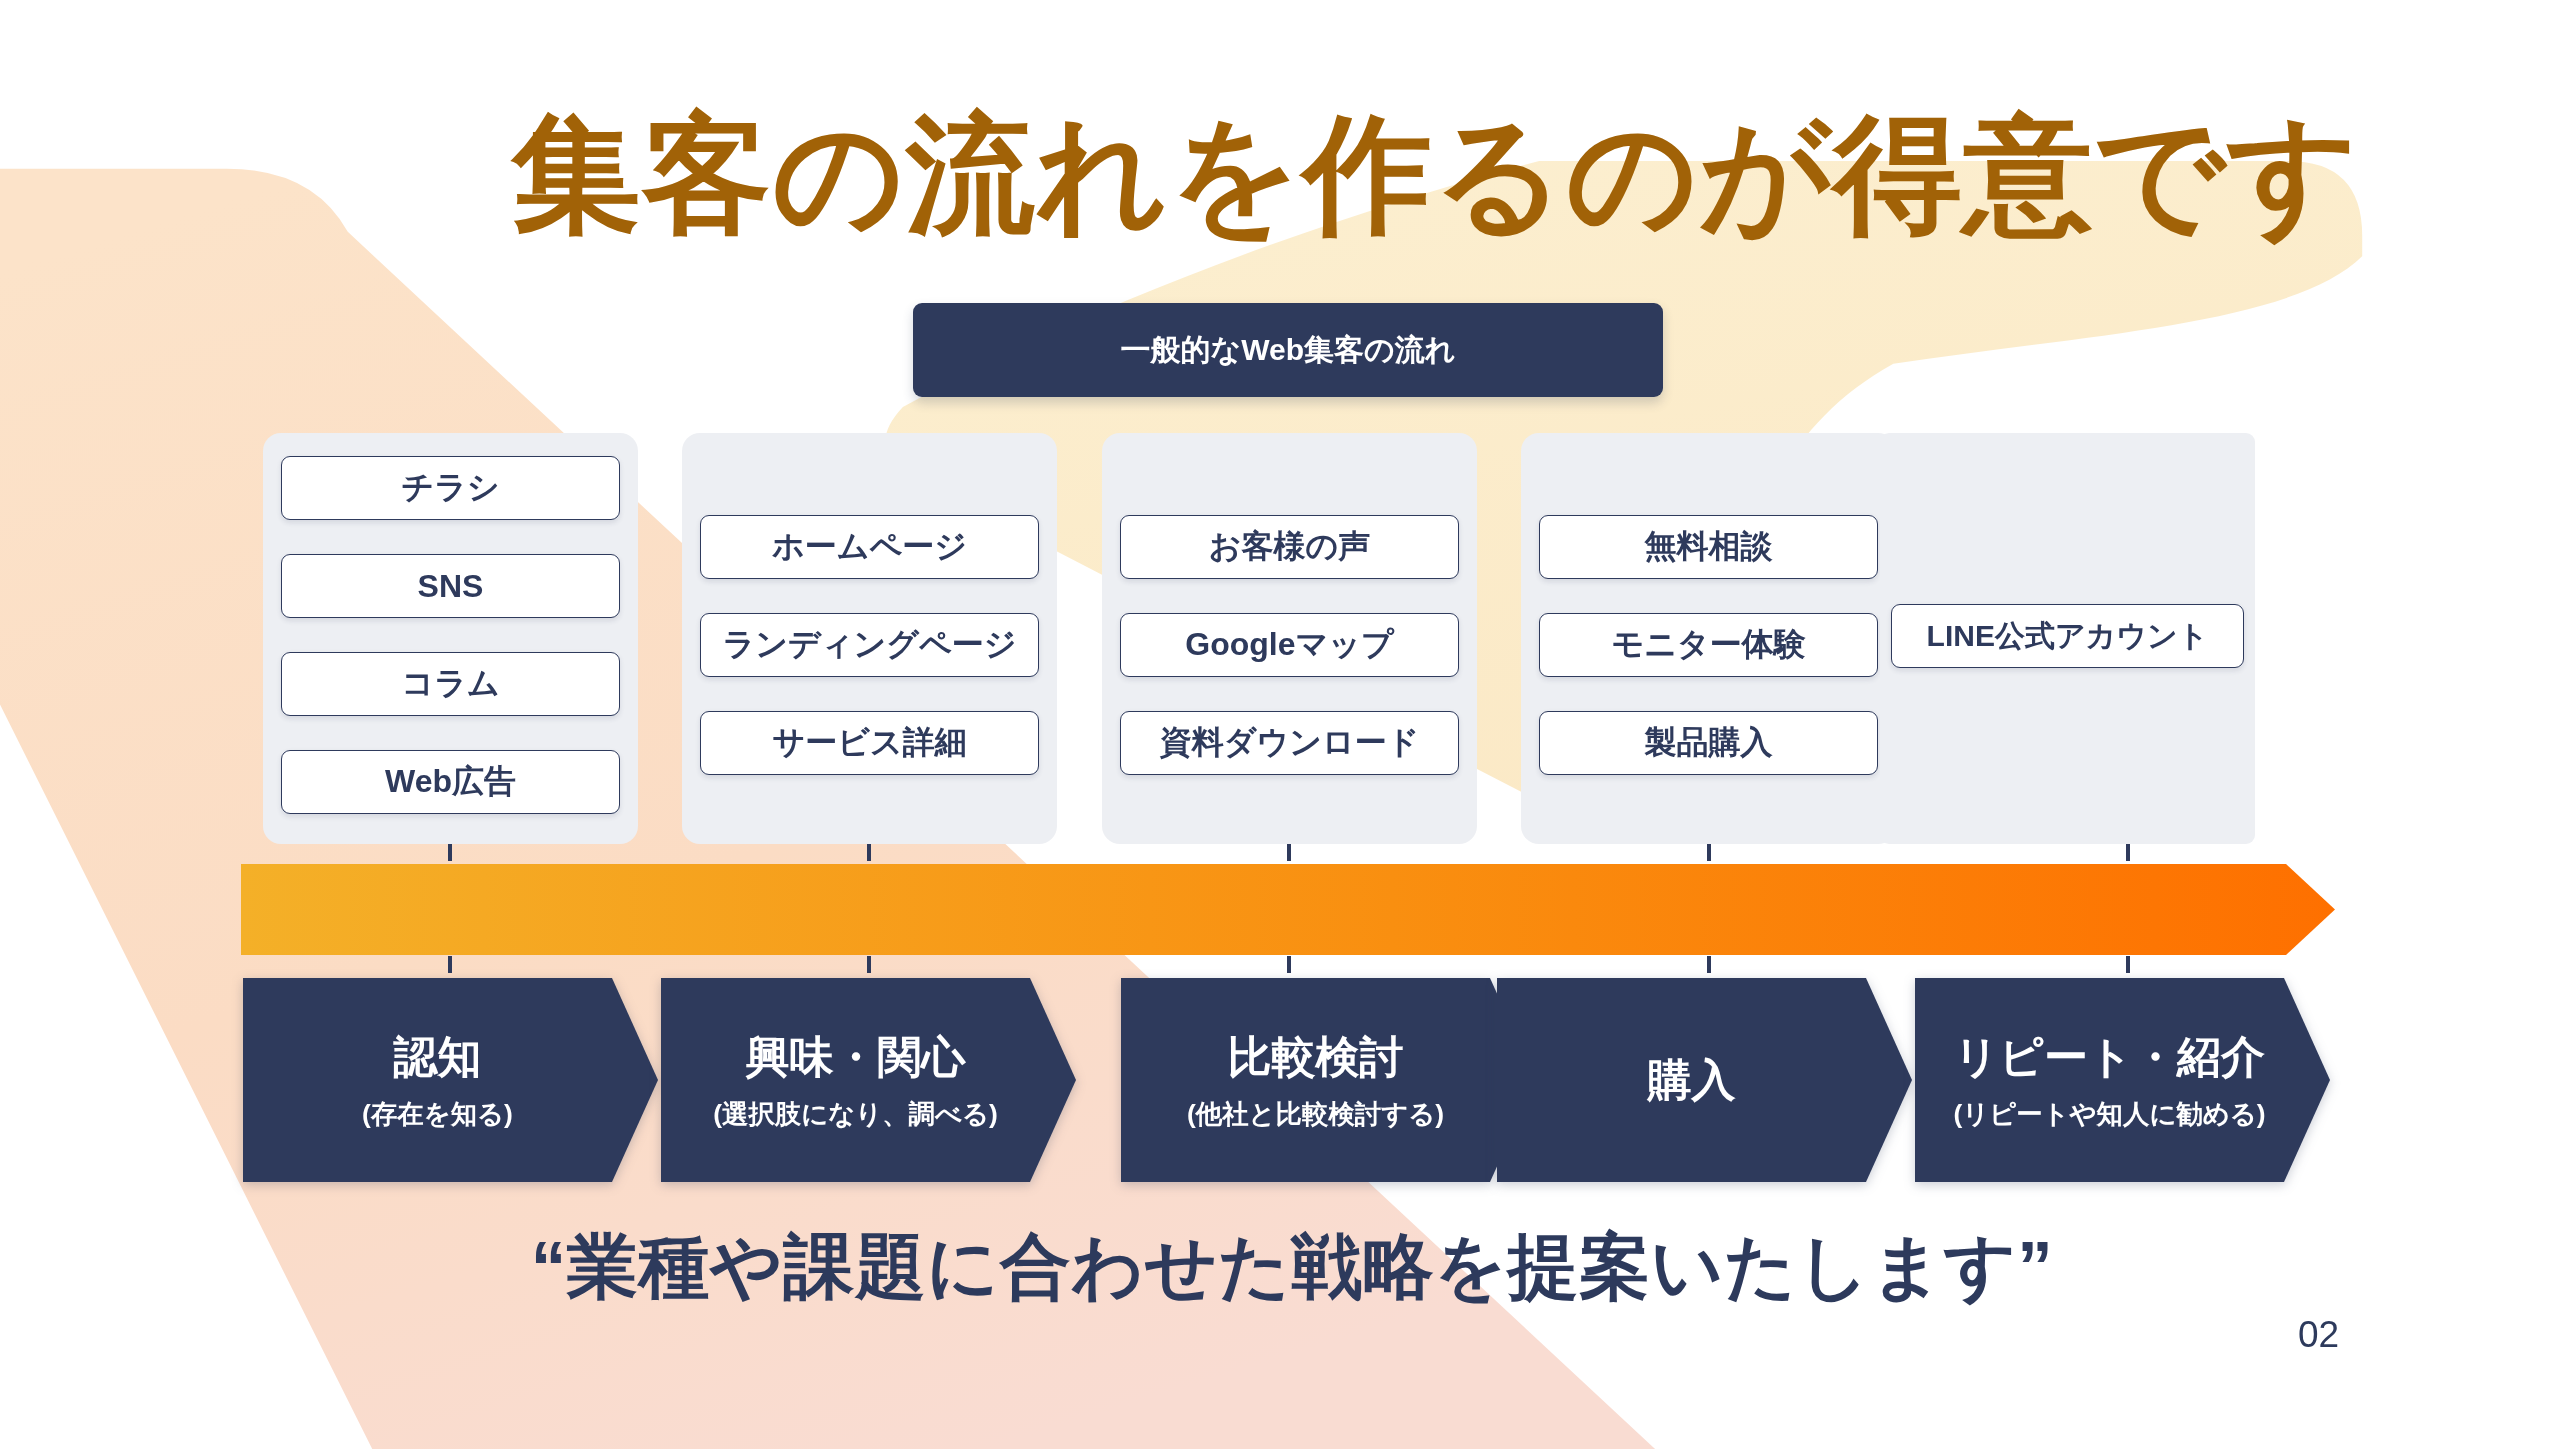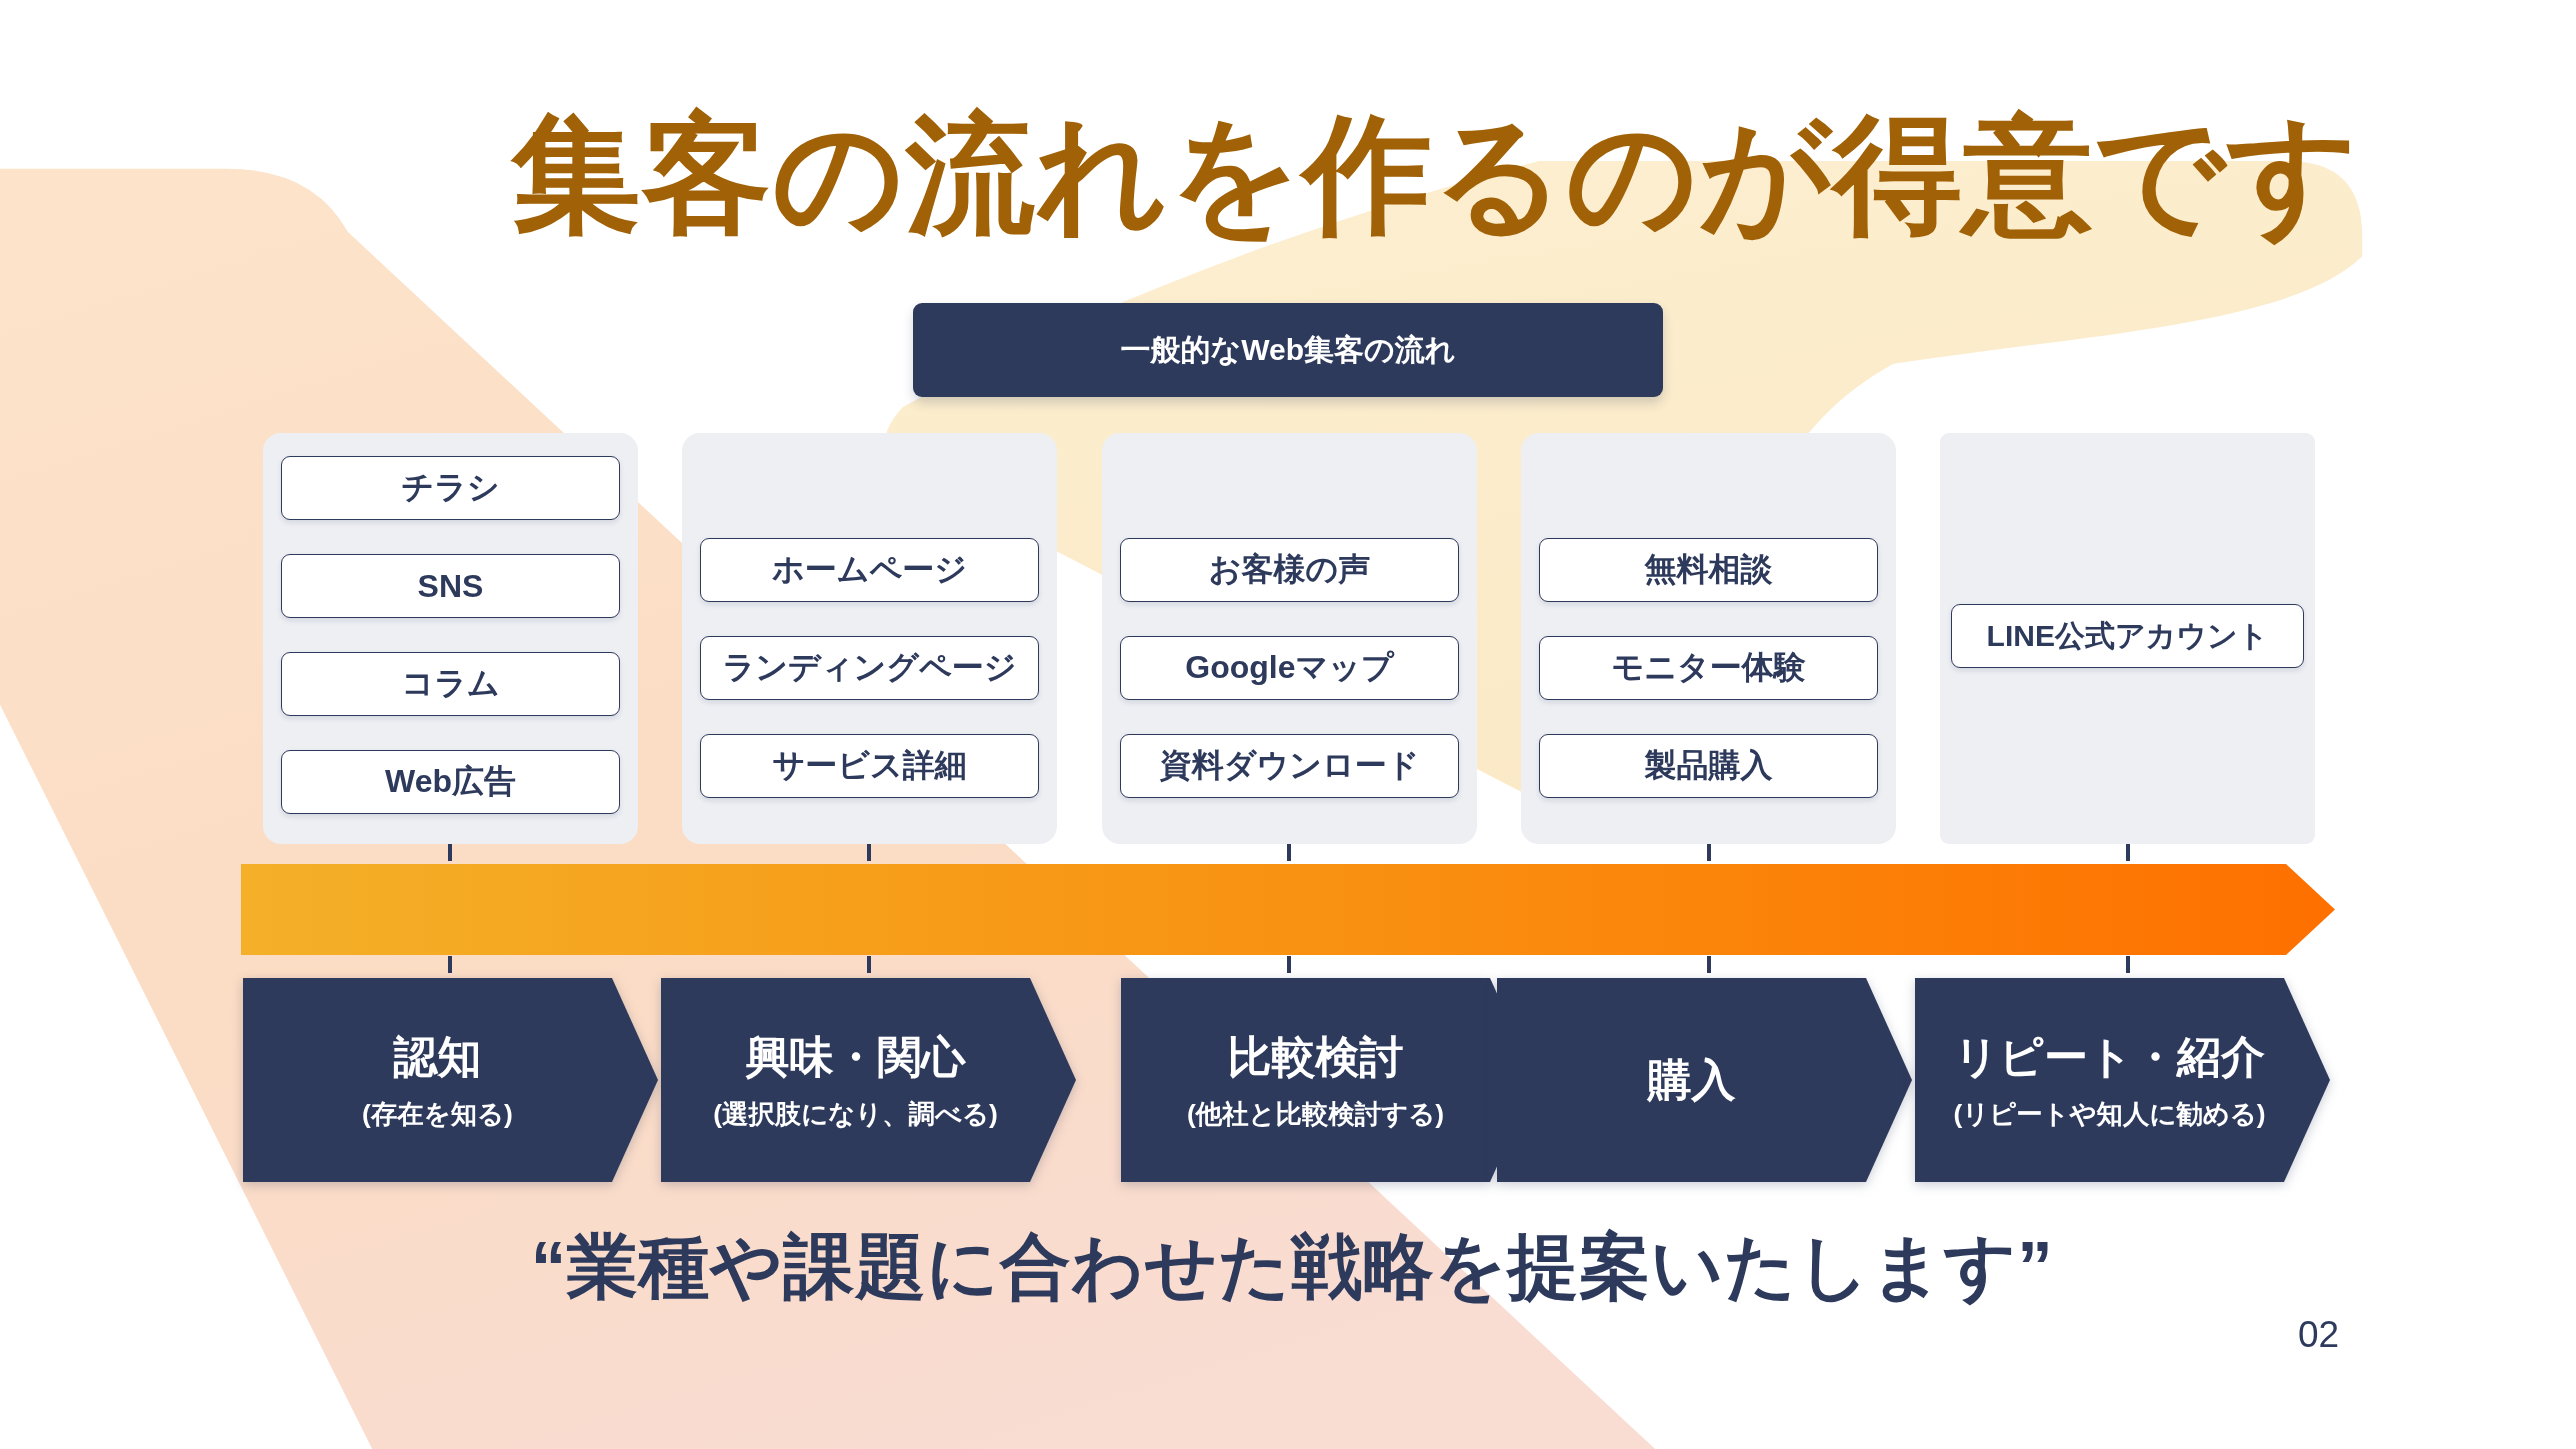--- a/index.html
+++ b/index.html
@@ -38,21 +38,21 @@
     clip-path:polygon(0 0,calc(100% - 49px) 0,100% 50%,calc(100% - 49px) 100%,0 100%);
   }
   
   .col{
     position:absolute;top:433px;width:375px;height:411px;
     background:#edeff3;border-radius:18px;z-index:3;
     display:flex;flex-direction:column;align-items:center;gap:34px;
     box-sizing:border-box;
   }
   .col.c-four{padding-top:23px;}
-  .col.c-three{padding-top:105px;align-items:center;}
+  .col.c-three{padding-top:82px;align-items:center;}
   .col.c-one{padding-top:171px;}
   .fitem{
     width:339px;height:64px;box-sizing:border-box;flex:0 0 auto;
     background:#ffffff;border:1.9px solid #2e3a5c;border-radius:9px;
     display:flex;align-items:center;justify-content:center;
     font-size:32px;font-weight:700;color:#2e3a5c;white-space:nowrap;
     box-shadow:0 2.6px 5.2px rgba(46,58,92,0.12);
   }
   .col.c-one .fitem{width:353px;font-size:30px;}
   
@@ -138,21 +138,21 @@
     <div class="fitem">Googleマップ</div>
     <div class="fitem">資料ダウンロード</div>
   </div>
 
   <div class="col c-three" style="left:1521px;">
     <div class="fitem">無料相談</div>
     <div class="fitem">モニター体験</div>
     <div class="fitem">製品購入</div>
   </div>
 
-  <div class="col c-one" style="left:1940px;border-radius:9px;">
+  <div class="col c-one" style="left:1880px;border-radius:9px;">
     <div class="fitem">LINE公式アカウント</div>
   </div>
 
   <div class="stage-wrap" style="left:243px;">
     <div class="stage">
       <div class="s-title">認知</div>
       <div class="s-sub">(存在を知る)</div>
     </div>
   </div>
   <div class="stage-wrap" style="left:661px;">

